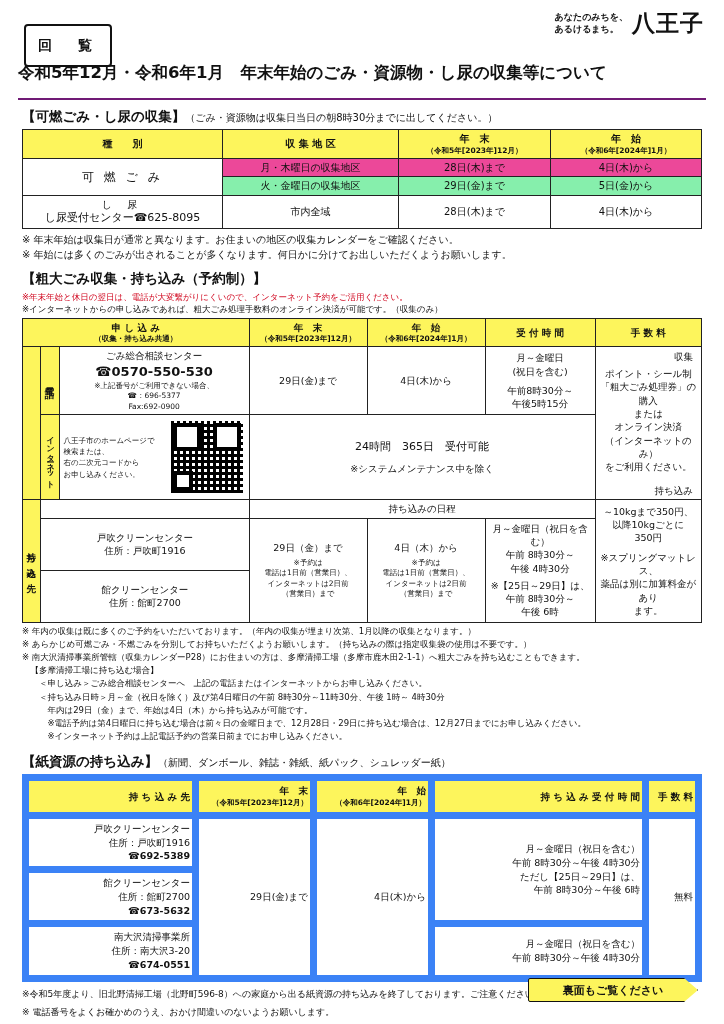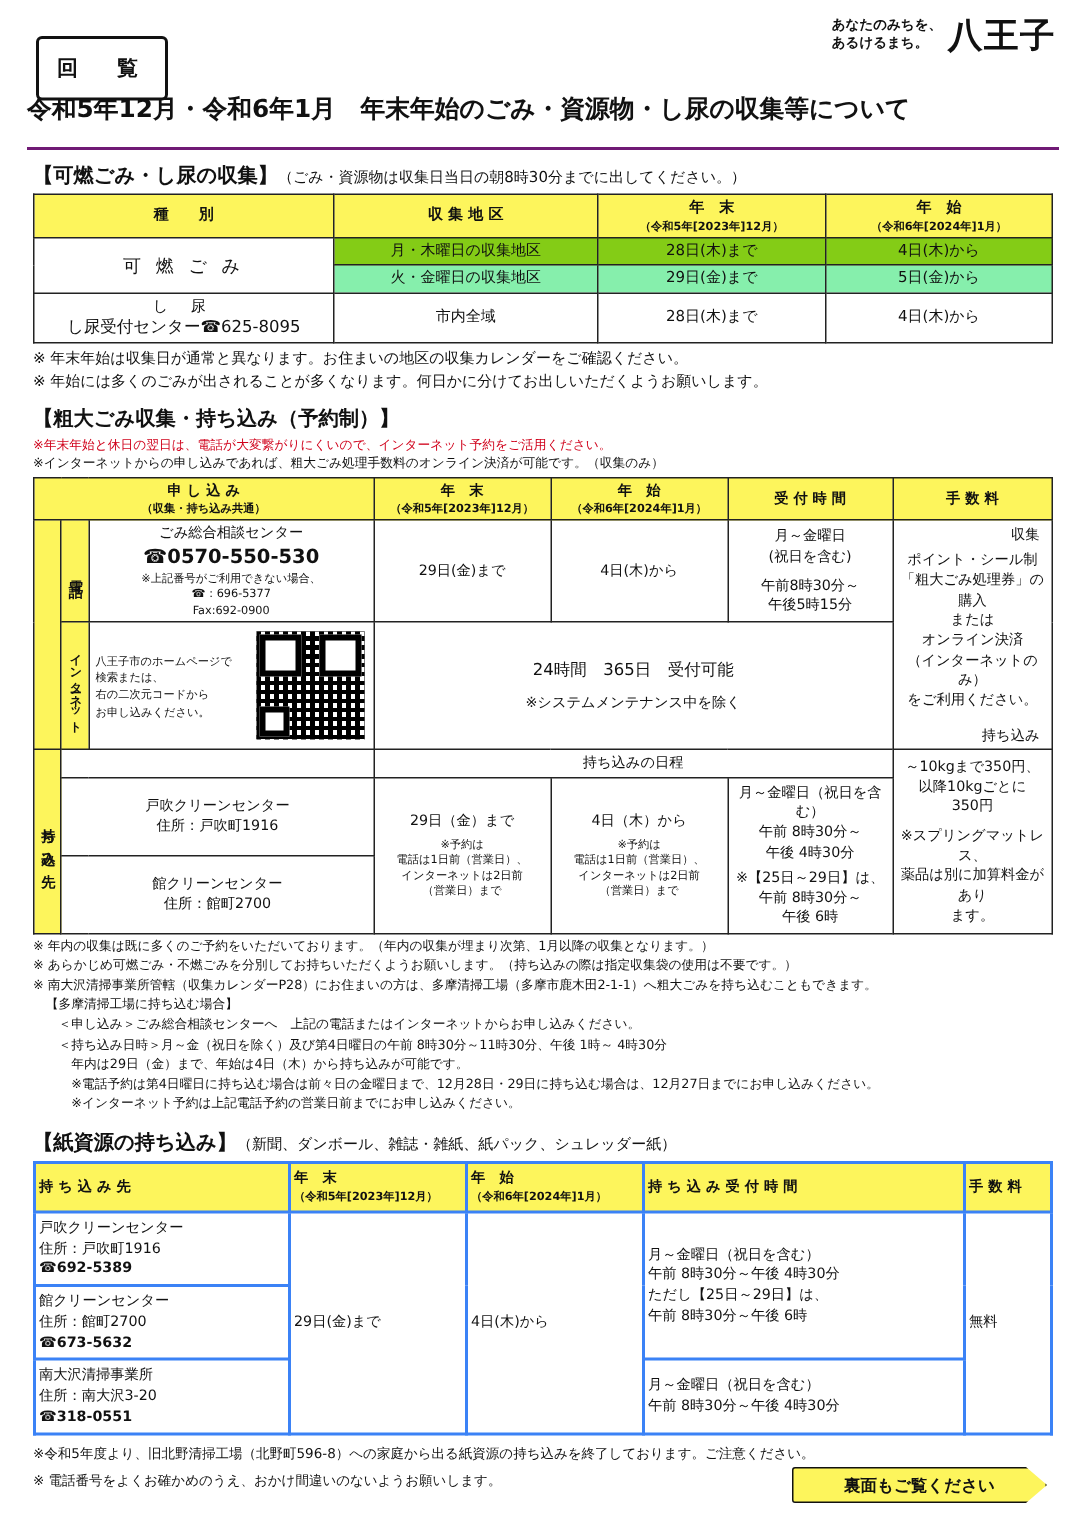--- a/index.html
+++ b/index.html
@@ -53,21 +53,21 @@
 
   
   table { border-collapse: collapse; }
   .tbl { margin: 2px 22px 0 22px; width: 680px; }
   .tbl th, .tbl td {
     border: 1px solid #222; text-align: center; vertical-align: middle;
     padding: 2px 2px; font-size: 10px; line-height: 1.35;
   }
   .yellowhead { background: #fdf55c; font-weight: bold; }
   .t1 th { height: 24px; }
-  .t1 .y2 { background: #84cc16; }
+  .t1 .y2 { background: #ec4899; }
   .t1 .y3 { background: #86efac; }
   .t1 td.big { font-size: 12px; letter-spacing: 3px; }
   .small { font-size: 11px; }
   .xsmall { font-size: 7.5px; }
 
   .notes { margin: 3px 22px 0 22px; font-size: 10px; line-height: 1.5; }
   .notes div { text-indent: 0; }
 
   
   .t2 { width: 680px; margin: 2px 22px 0 22px; }
@@ -88,21 +88,21 @@
     position: relative;
   }
   .qr::before, .qr::after {
     content:""; position:absolute; width:20px; height:20px; border:4px solid #000; background:#fff;
   }
   .qr::before { left:2px; top:2px; }
   .qr::after { right:2px; top:2px; }
   .qr .b3 { position:absolute; left:2px; bottom:2px; width:20px; height:20px; border:4px solid #000; background:#fff; }
 
   .t3 { width: 680px; margin: 2px 22px 0 22px; }
-  .t3 td, .t3 th { border: 2px solid #3b82f6; padding: 3px 2px; font-size: 9.5px; text-align: left; vertical-align: middle; line-height: 1.45;}
+  .t3 td, .t3 th { border: 7px solid #3b82f6; padding: 3px 2px; font-size: 9.5px; text-align: right; vertical-align: middle; line-height: 1.45;}
 
   .footnote { margin: 2px 22px 0 22px; font-size: 8.5px; line-height: 1.55; }
 
   .bottom-note { margin: 6px 22px 0 22px; font-size: 9px; }
   .ura {
     position: absolute; right: 26px; bottom: 22px;
     width: 170px; height: 24px;
     border: 1.5px solid #111; border-radius: 2px;
     background: #fdf55c;
     display: flex; align-items: center; justify-content: center;
@@ -364,21 +364,21 @@
       <td class="lcell" style="height:40px">
         <div>館クリーンセンター</div>
         <div>住所：館町2700</div>
         <div style="font-weight:bold">☎673-5632</div>
       </td>
     </tr>
     <tr>
       <td class="lcell" style="height:40px">
         <div>南大沢清掃事業所</div>
         <div>住所：南大沢3-20</div>
-        <div style="font-weight:bold">☎318-0551</div>
+        <div style="font-weight:bold">☎674-0551</div>
       </td>
       <td>
         <div>月～金曜日（祝日を含む）</div>
         <div>午前 8時30分～午後 4時30分</div>
       </td>
     </tr>
   </tbody>
     </table>
 
   <div class="bottom-note">※令和5年度より、旧北野清掃工場（北野町596-8）への家庭から出る紙資源の持ち込みを終了しております。ご注意ください。</div>

